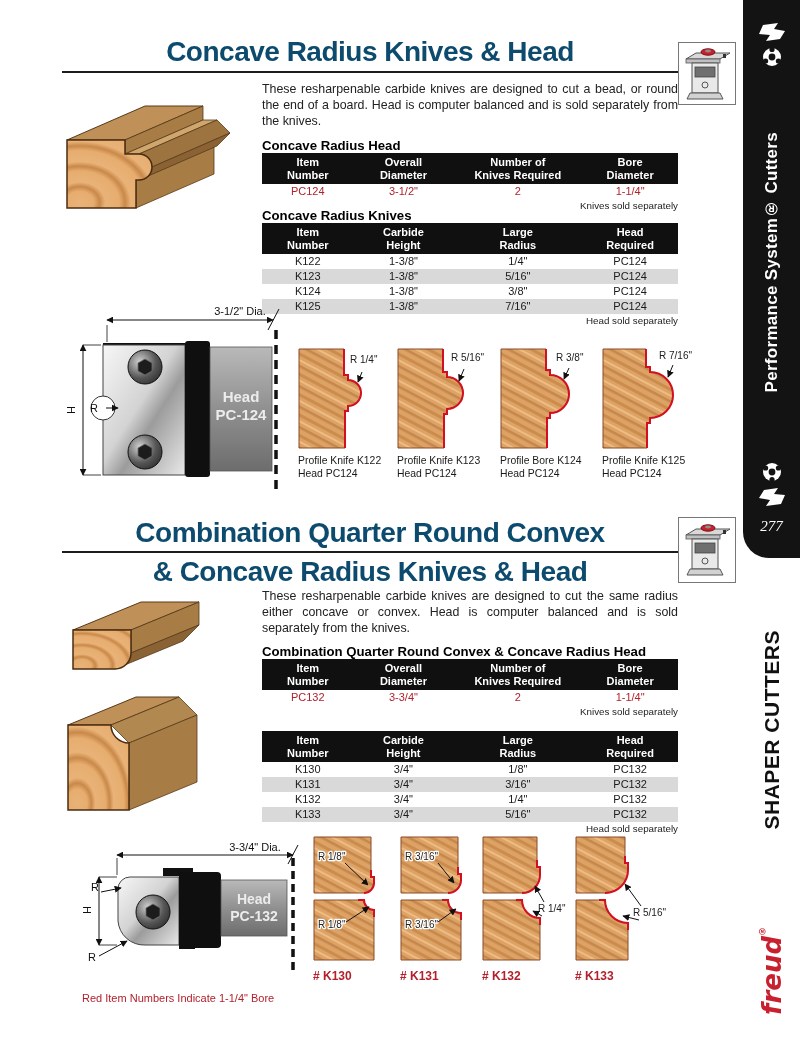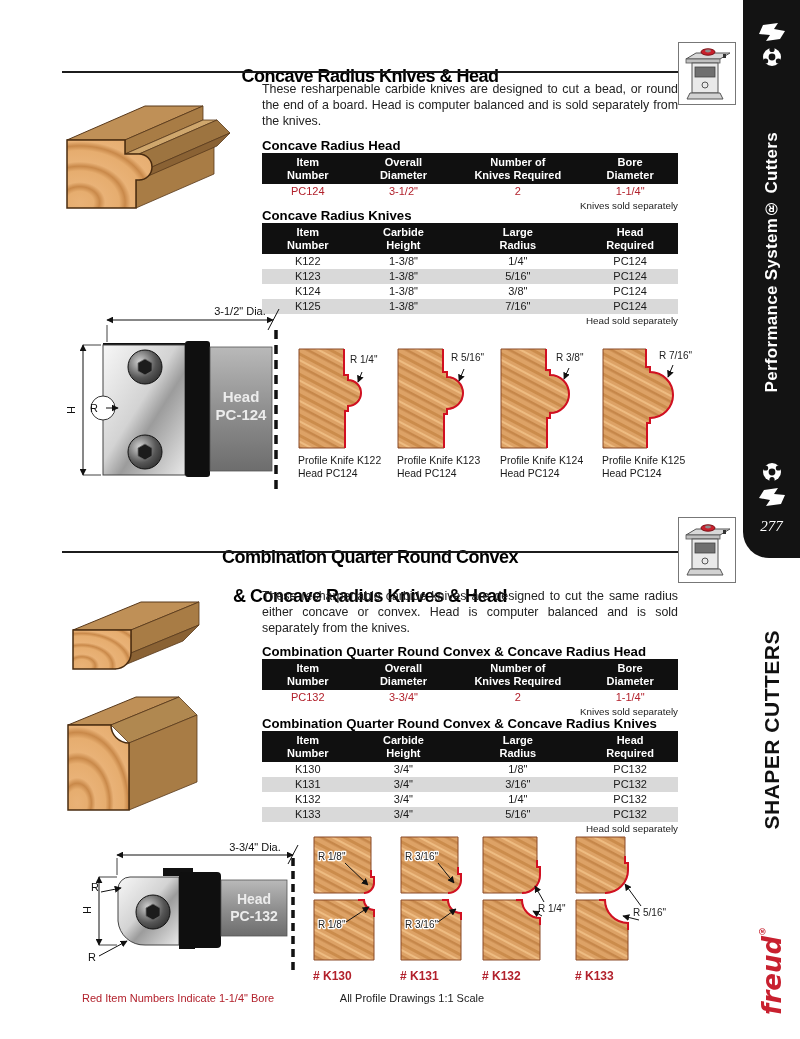--- a/index.html
+++ b/index.html
@@ -1,19 +1,19 @@
 <!DOCTYPE html>
 <html><head>
 <meta charset="utf-8">
 <style>
   html,body{margin:0;padding:0;background:#888;}
   .page{position:relative;width:800px;height:1039px;background:#fff;overflow:hidden;
         font-family:"Liberation Sans",sans-serif;color:#1a1a1a;}
   .abs{position:absolute;}
-  .h1{font-weight:bold;font-size:18px;letter-spacing:-0.5px;text-align:center;color:#000000;white-space:nowrap;margin-top:30px;}
+  .h1{font-weight:bold;font-size:28px;letter-spacing:-0.5px;text-align:center;color:#0c4a6e;white-space:nowrap;}
   .rule{background:#1c1c1c;height:2px;}
   .para{font-size:12.4px;line-height:1.28;text-align:justify;color:#222;}
   .redh{color:#000000;font-weight:bold;font-size:13.2px;white-space:nowrap;}
   .tbl{width:416px;}
   .thead{display:flex;background:#101010;color:#fff;font-weight:bold;font-size:11px;line-height:1.18;padding:3px 0 2px;}
   .th{white-space:pre-line;text-align:center;}
   .c0{width:22%}.c1{width:24%}.c2{width:31%}.c3{width:23%}
   .tr{display:flex;padding:1.5px 0;font-size:11px;}
   .td{text-align:center;}
   .tr.redrow{color:#b2212c;}
@@ -202,21 +202,21 @@
     <div class="cap">Profile Knife K123</div>
     <div class="cap">Head PC124</div>
   </div>
   <div class="abs" style="left:500px;top:348px;width:100px;">
     <svg width="100" height="102" viewBox="0 0 100 102">
       <path d="M1,1 H46 V22 H50 V27 A19 19 0 0 1 50,65 V70 H47 V100 H1 Z" fill="url(#wg)" stroke="#8a4a28" stroke-width="1"></path>
       <path d="M46,1 V22 H50 V27 A19 19 0 0 1 50,65 V70 H47 V100" fill="none" stroke="#d11021" stroke-width="2"></path>
       <line x1="69" y1="20" x2="64" y2="31" stroke="#111" stroke-width="1" marker-end="url(#arr)"></line>
       <text class="svgt" x="56" y="13">R 3/8"</text>
     </svg>
-    <div class="cap">Profile Knife K124</div>
+    <div class="cap">Profile Bore K124</div>
     <div class="cap">Head PC124</div>
   </div>
   <div class="abs" style="left:602px;top:348px;width:100px;">
     <svg width="100" height="102" viewBox="0 0 100 102">
       <path d="M1,1 H44 V19 H48 V24 A23 23 0 0 1 48,70 V75 H45 V100 H1 Z" fill="url(#wg)" stroke="#8a4a28" stroke-width="1"></path>
       <path d="M44,1 V19 H48 V24 A23 23 0 0 1 48,70 V75 H45 V100" fill="none" stroke="#d11021" stroke-width="2"></path>
       <line x1="71" y1="17" x2="66" y2="29" stroke="#111" stroke-width="1" marker-end="url(#arr)"></line>
       <text class="svgt" x="57" y="11">R 7/16"</text>
     </svg>
     <div class="cap">Profile Knife K125</div>
@@ -257,21 +257,20 @@
     </div>
     <div class="tr redrow">
       <div class="td c0">PC132</div>
       <div class="td c1">3-3/4"</div>
       <div class="td c2">2</div>
       <div class="td c3">1-1/4"</div>
     </div>
     <div class="note">Knives sold separately</div>
   </div>
 
-  <div class="abs redh" style="left:262px;top:716px;">Combination Quarter Round Convex &amp; Concave Radius Knives</div>
 
   <div class="abs tbl" style="left:262px;top:731px;">
     <div class="thead">
       <div class="th c0">Item
 Number</div>
       <div class="th c1">Carbide
 Height</div>
       <div class="th c2">Large
 Radius</div>
       <div class="th c3">Head
@@ -376,21 +375,20 @@
       <path d="M1,64 H30 A23 23 0 0 0 53,87 V124 H1 Z" fill="url(#wg)" stroke="#8a4a28" stroke-width="1"></path>
       <path d="M24,64 H30 A23 23 0 0 0 53,87 V94" fill="none" stroke="#d11021" stroke-width="2"></path>
       <text class="svgt" x="58" y="80">R 5/16"</text>
       <line x1="66" y1="70" x2="50" y2="48" stroke="#111" stroke-width="1" marker-end="url(#arr)"></line>
       <line x1="64" y1="84" x2="48" y2="80" stroke="#111" stroke-width="1" marker-end="url(#arr)"></line>
     </svg>
     <div class="itemlbl"># K133</div>
   </div>
 
   <div class="abs footL" style="left:82px;top:992px;">Red Item Numbers Indicate 1-1/4" Bore</div>
-  <div class="abs footC" style="left:262px;top:992px;width:300px;">All Profile Drawings 1:1 Scale</div>
 
   <div class="abs sidebar-tab" style="left:743px;top:0;width:57px;height:558px;"></div>
 
   <div class="abs" style="left:757px;top:22px;">
     <svg width="30" height="48" viewBox="0 0 30 48">
       <path fill="#fff" d="M6,3 L21,1 L17,7 L28,9 L23,17 L9,19 L13,13 L2,12 Z"></path>
       <circle cx="15" cy="35" r="9" fill="#fff"></circle>
       <circle cx="15" cy="35" r="3.4" fill="#131313"></circle>
       <circle cx="15" cy="27.5" r="2.6" fill="#131313"></circle>
       <circle cx="8.6" cy="39" r="2.6" fill="#131313"></circle>

